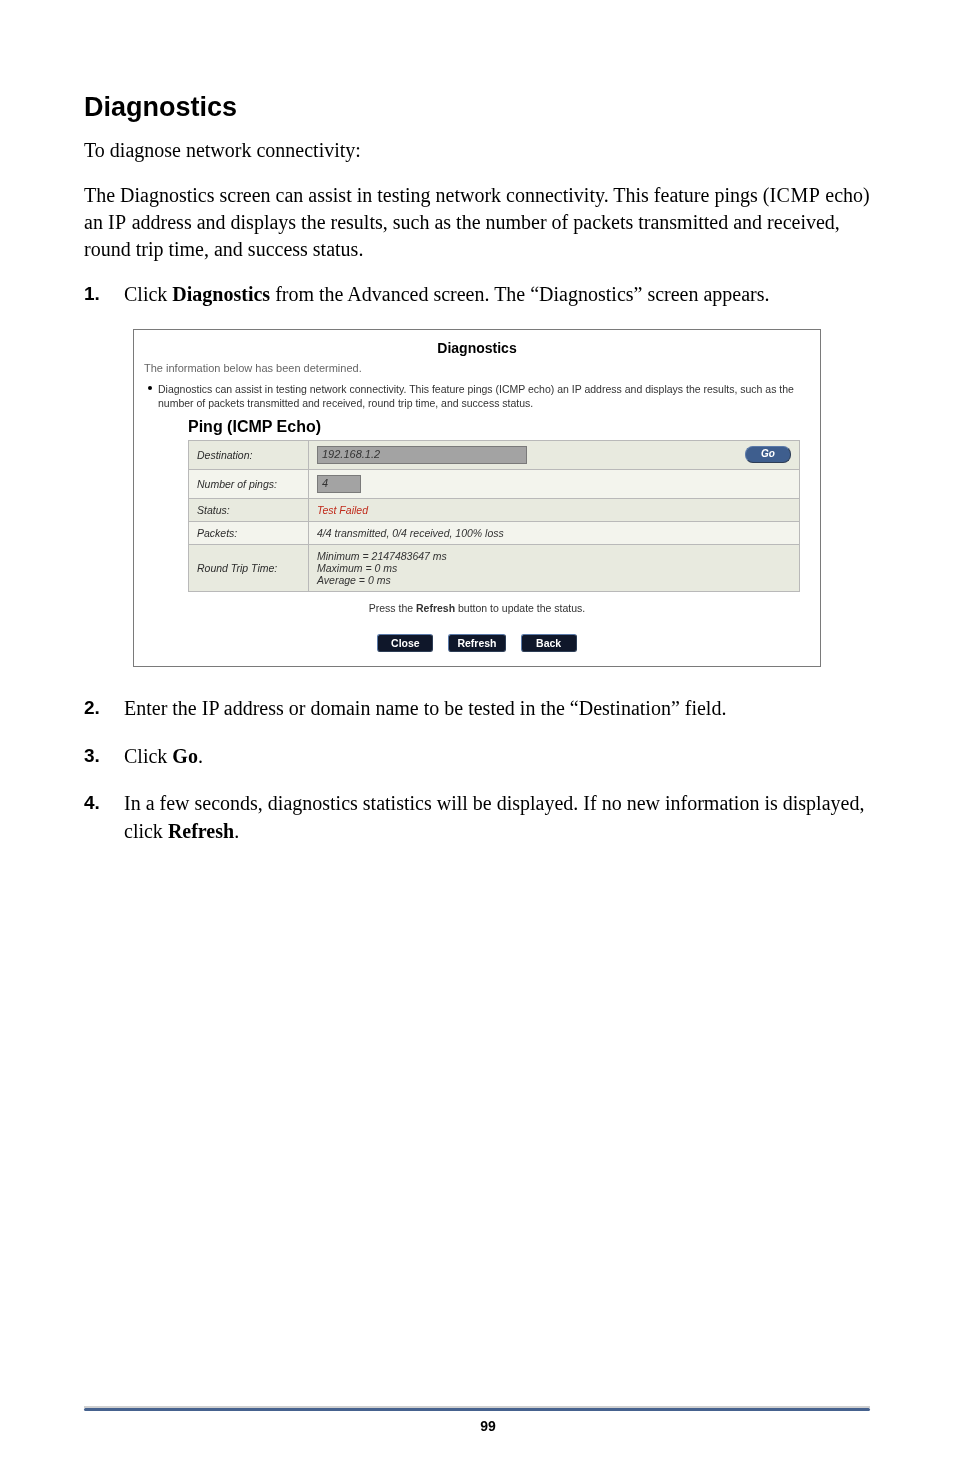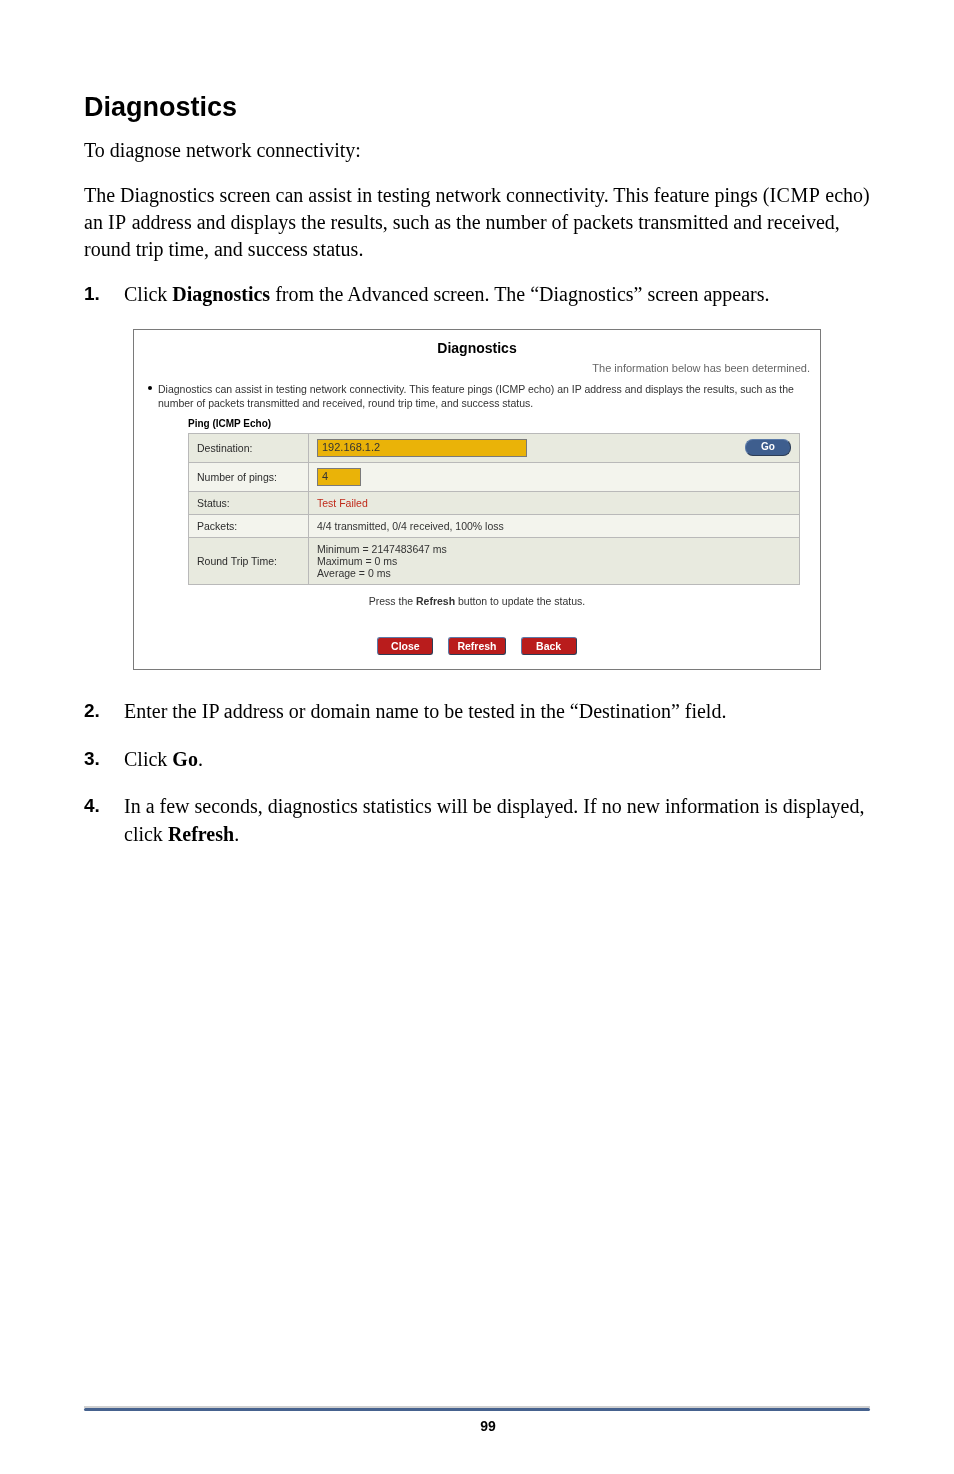--- a/index.html
+++ b/index.html
@@ -25,42 +25,42 @@
   ol.steps { list-style: none; margin-top: 4px; }
   ol.steps > li { display: flex; gap: 16px; margin-bottom: 20px; font-size: 20px; line-height: 1.38; }
   ol.steps > li .num { font-family: Arial, Helvetica, sans-serif; font-weight: 900; font-size: 19px; min-width: 24px; flex-shrink: 0; }
   ol.steps > li .txt { flex: 1 1 auto; }
   .bold { font-weight: bold; }
 
   .screenshot-wrap { display: flex; justify-content: center; margin: 10px 0 28px 0; }
   .dlg { width: 688px; border: 1px solid #7a7a7a; background: #fff; font-family: Verdana, Arial, sans-serif; font-size: 11px; color: #333; }
   .dlg-inner { padding: 6px 10px 14px 10px; }
   .dlg-title { text-align: center; font-weight: bold; font-size: 14px; color: #000; margin: 4px 0 6px 0; }
-  .dlg-sub { text-align: right; font-size: 11px; color: #666; margin-bottom: 2px; }
+  .dlg-sub { text-align: left; font-size: 11px; color: #666; margin-bottom: 2px; }
   .dlg-note { display: flex; gap: 6px; font-size: 10.5px; color: #333; line-height: 1.35; margin: 8px 4px 8px 4px; }
   .dlg-note .bullet { width: 4px; height: 4px; background: #000; border-radius: 50%; margin-top: 4px; flex-shrink: 0; }
-  .dlg-section-label { font-weight: bold; font-size: 10px; margin: 2px 0 4px 44px; color: #000; }
+  .dlg-section-label { font-weight: bold; font-size: 16px; margin: 2px 0 4px 44px; color: #000; }
 
   table.dlg-table { width: calc(100% - 54px); margin-left: 44px; border-collapse: collapse; margin-bottom: 10px; }
-  table.dlg-table td { border: 1px solid #b9b9b9; padding: 5px 8px; font-size: 10.5px; vertical-align: middle; }
+  table.dlg-table td { border: 1px solid #b9b9b9; padding: 5px 8px; font-size: 10.5px; vertical-align: middle; font-style: italic; }
   table.dlg-table tr:nth-child(odd) td { background: #e8eadf; }
   table.dlg-table tr:nth-child(even) td { background: #f3f4ed; }
   table.dlg-table td.k { width: 120px; color: #2b2b2b; }
   .failed { color: #c02a1a; }
 
-  .fld { width: 210px; height: 18px; border: 1px solid #7a7a7a; background: #eab308; font-family: Verdana, Arial, sans-serif; font-size: 11px; padding: 1px 4px; display: inline-block; }
+  .fld { width: 210px; height: 18px; border: 1px solid #7a7a7a; background: #a3a3a3; font-family: Verdana, Arial, sans-serif; font-size: 11px; padding: 1px 4px; display: inline-block; }
   .fld.small { width: 44px; }
 
   .go-btn { float: right; width: 46px; height: 17px; background: #3e5e8e; border: 1px outset #5b7aa9; border-radius: 8px; color: #fff; font-family: Verdana, Arial, sans-serif; font-size: 10px; font-weight: bold; line-height: 14px; text-align: center; display: inline-block; }
 
-  .dlg-help { text-align: center; font-size: 10.5px; margin: 6px 0 30px 0; }
+  .dlg-help { text-align: center; font-size: 10.5px; margin: 6px 0 20px 0; }
   .dlg-help .bold { font-weight: bold; }
 
   .dlg-buttons { text-align: center; }
-  .dlg-buttons .btn { display: inline-block; min-width: 56px; height: 18px; background: #b91c1c; border: 1px outset #5b7aa9; border-radius: 3px; color: #fff; font-family: Verdana, Arial, sans-serif; font-size: 10.5px; font-weight: bold; line-height: 16px; text-align: center; margin: 0 6px; padding: 0 8px; }
+  .dlg-buttons .btn { display: inline-block; min-width: 56px; height: 18px; background: #0f172a; border: 1px outset #5b7aa9; border-radius: 3px; color: #fff; font-family: Verdana, Arial, sans-serif; font-size: 10.5px; font-weight: bold; line-height: 16px; text-align: center; margin: 0 6px; padding: 0 8px; }
 
   .footer-rule { position: absolute; left: 84px; right: 84px; bottom: 64px; height: 4px; }
   .footer-rule::before { content: ""; position: absolute; left: 0; right: 0; top: 0; height: 2px; background: #d0d0d0; }
   .footer-rule::after { content: ""; position: absolute; left: 0; right: 0; top: 2px; height: 3px; background: #46628e; border-radius: 2px; }
   .pagenum { position: absolute; left: 12px; right: 0; bottom: 40px; text-align: center; font-family: Arial, sans-serif; font-weight: 900; font-size: 14px; color: #000; padding-left: 10px; }
 </style>
 </head>
 <body>
 
 <div class="page">

